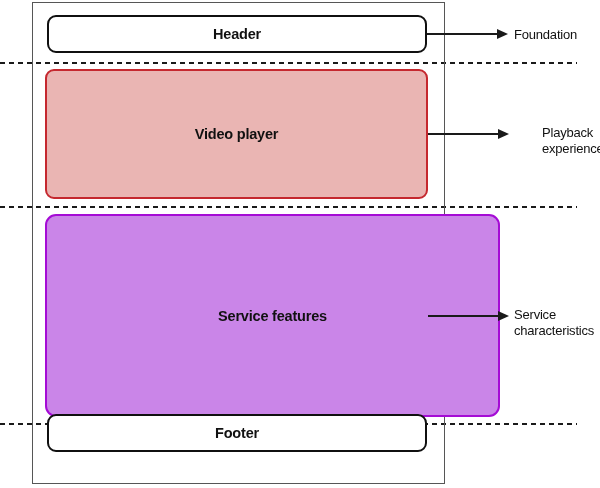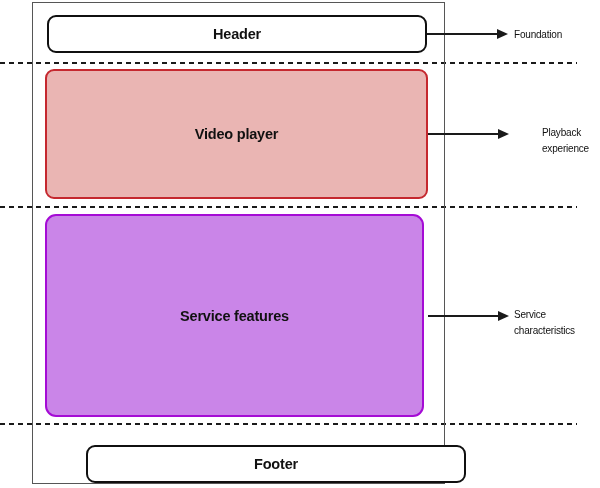--- a/index.html
+++ b/index.html
@@ -50,33 +50,33 @@
     letter-spacing: -0.2px;
   }
   .box-header, .box-footer {
     left: 47px;
     width: 380px;
     height: 38px;
     background: var(--box-fill, #ffffff);
     border: 2px solid var(--box-border, #101010);
   }
   .box-header { top: 15px; }
-  .box-footer { top: 445px; margin-left: 39px; }
+  .box-footer { top: 414px; }
   .box-video {
     left: 45px;
     top: 69px;
     width: 383px;
     height: 130px;
     background: var(--video-fill, #eab5b3);
     border: 2px solid var(--video-border, #c5282f);
   }
   .box-service {
     left: 45px;
     top: 214px;
-    width: 379px;
+    width: 455px;
     height: 203px;
     background: var(--service-fill, #ca85e8);
     border: 2.5px solid var(--service-border, #a50bd5);
     border-radius: 11px;
   }
   
   .arrow {
     position: absolute;
     width: 70px;
     height: 2px;
@@ -91,21 +91,21 @@
     border-top: 5px solid transparent;
     border-bottom: 5px solid transparent;
     border-left: 11px solid var(--line-color, #1a1a1a);
   }
   .arrow-foundation { left: 427px; top: 33px; }
   .arrow-playback   { left: 428px; top: 133px; }
   .arrow-service    { left: 428px; top: 315px; }
   
   .annotation-label {
     position: absolute;
-    font-size: 10px;
+    font-size: 13px;
     line-height: 16px;
     font-weight: normal;
     letter-spacing: -0.2px;
   }
   .label-foundation { left: 514px; top: 27px;  width: 80px; }
   .label-playback   { left: 514px; top: 125px; width: 72px; margin-left: 28px; }
   .label-service    { left: 514px; top: 307px; width: 90px; }
 </style>
 </head>
 <body>

